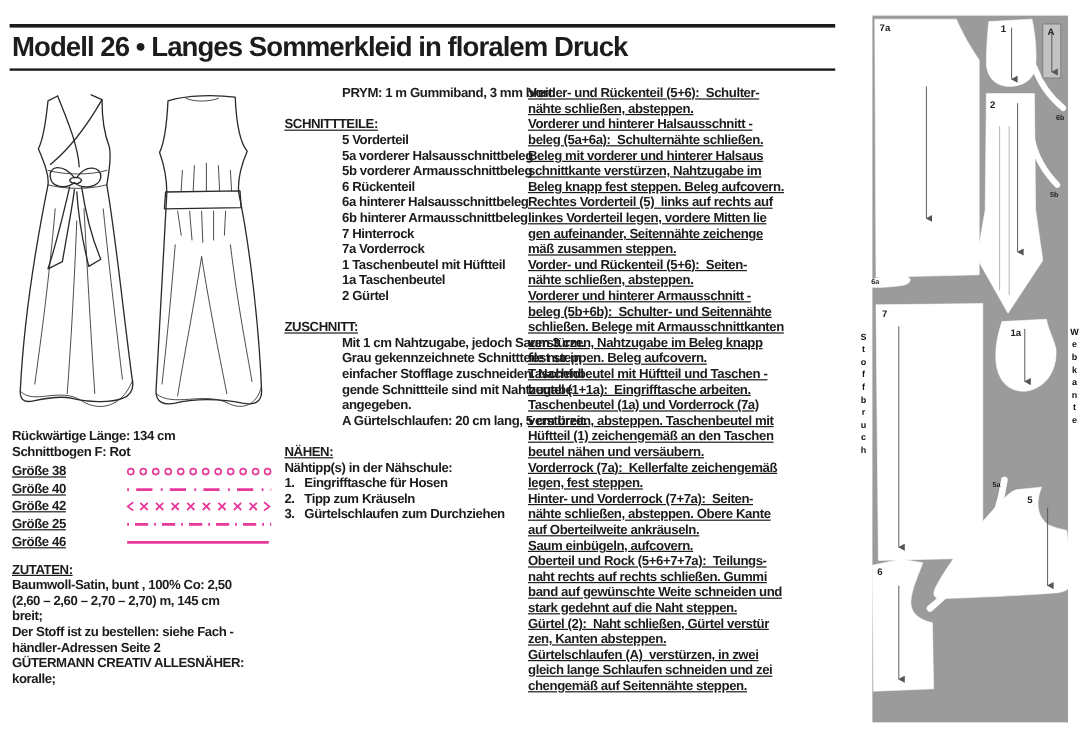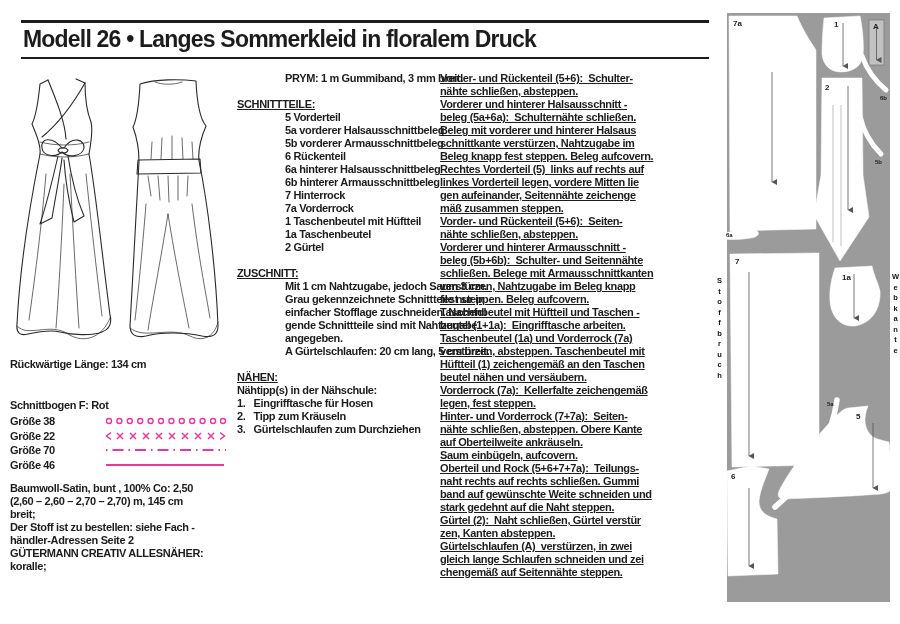--- a/index.html
+++ b/index.html
@@ -6,39 +6,38 @@
   body{
     width:900px;height:624px;position:relative;background:#ffffff;
     font-family:"Liberation Sans",sans-serif;color:#1c1c1c;overflow:hidden;
   }
   .abs{position:absolute;}
   
   .header{
     left:8px;top:20px;width:686px;
     border-top:3px solid #1c1c1c;border-bottom:2.5px solid #1c1c1c;
     padding:3px 0 4px 2px;
-    margin-left:13px;
   }
   .title{
     font-size:23px;font-weight:bold;letter-spacing:-0.8px;white-space:nowrap;
   }
   
   .txt{
     font-size:11px;font-weight:bold;letter-spacing:-0.35px;line-height:13px;
     white-space:pre;color:#1c1c1c;
   }
   .heading-underline{text-decoration:underline;}
   .block{margin-bottom:13px;padding-left:48px;}
   .col{top:72px;}
   #col2{left:237px;width:225px;}
   #col3{left:440px;width:232px;text-decoration:underline;}
   
   #left-info{left:10px;top:358px;width:222px;}
   .size-row{display:flex;align-items:center;height:14.6px;}
-  .size-label{width:94px;font-size:11px;font-weight:bold;letter-spacing:-0.35px;}
+  .size-label{width:94px;font-size:11px;font-weight:bold;letter-spacing:-0.35px;text-decoration:underline;}
   .size-line{flex:0 0 auto;}
   
   #panel-wrap{left:712px;top:10px;width:188px;height:604px;}
   .vtext{
     position:absolute;writing-mode:vertical-rl;text-orientation:upright;
     font-size:7.5px;font-weight:bold;letter-spacing:1.5px;color:#111;
   }
   svg{display:block;}
   .piece{fill:#ffffff;stroke:#ffffff;stroke-width:0.5;}
   .piece-label{font-size:8px;font-weight:bold;fill:#222;}
@@ -101,21 +100,21 @@
       <path class="sketch-thin" d="M158,150 C150,200 142,240 138,266"></path>
       <path class="sketch-thin" d="M158,150 C166,200 174,238 179,264"></path>
       <path class="sketch-thin" d="M136,140 C132,190 128,230 125,256"></path>
       <path class="sketch-thin" d="M182,140 C188,190 196,230 200,254"></path>
       <path class="sketch-thin" d="M120,264 C134,276 160,262 180,272 C192,278 204,274 208,258"></path>
     </g>
   </svg>
 </div>
 
 <div class="abs" id="left-info">
-  <div class="txt" style="margin-bottom:28px;">Rückwärtige Länge: 134 cm</div>
+  <div class="txt" style="margin-bottom:0;">Rückwärtige Länge: 134 cm</div>
   <div class="txt" style="margin-bottom:2px;">Schnittbogen F: Rot</div>
 
   <div class="size-row">
     <span class="size-label">Größe 38</span>
     <svg class="size-line" width="124" height="10" viewBox="0 0 124 10">
       <g class="pink-stroke" fill="none" stroke-width="1.4">
         <circle cx="5" cy="5" r="2.5"></circle>
           <circle cx="15.4" cy="5" r="2.5"></circle>
           <circle cx="25.8" cy="5" r="2.5"></circle>
         <circle cx="36.2" cy="5" r="2.5"></circle>
@@ -124,50 +123,57 @@
         <circle cx="67.4" cy="5" r="2.5"></circle>
           <circle cx="77.8" cy="5" r="2.5"></circle>
           <circle cx="88.2" cy="5" r="2.5"></circle>
         <circle cx="98.6" cy="5" r="2.5"></circle>
           <circle cx="109" cy="5" r="2.5"></circle>
           <circle cx="119" cy="5" r="2.5"></circle>
       </g>
     </svg>
   </div>
   <div class="size-row">
-    <span class="size-label">Größe 22</span>
+    <span class="size-label">Größe 40</span>
+    <svg class="size-line" width="124" height="10" viewBox="0 0 124 10">
+      <path class="pink-stroke" d="M2,5 H122" fill="none" stroke-width="2.2" stroke-dasharray="1.5 6 13.5 7"></path>
+    </svg>
+  </div>
+  <div class="size-row">
+    <span class="size-label">Größe 42</span>
     <svg class="size-line" width="124" height="10" viewBox="0 0 124 10">
       <g class="pink-stroke" fill="none" stroke-width="1.5">
         <polyline points="7,1.5 2.5,5 7,8.5"></polyline>
         <path d="M13,2 L19,8 M13,8 L19,2"></path>
           <path d="M26,2 L32,8 M26,8 L32,2"></path>
         <path d="M39,2 L45,8 M39,8 L45,2"></path>
           <path d="M52,2 L58,8 M52,8 L58,2"></path>
         <path d="M65,2 L71,8 M65,8 L71,2"></path>
           <path d="M78,2 L84,8 M78,8 L84,2"></path>
         <path d="M91,2 L97,8 M91,8 L97,2"></path>
           <path d="M104,2 L110,8 M104,8 L110,2"></path>
         <polyline points="116,1.5 120.5,5 116,8.5"></polyline>
       </g>
     </svg>
   </div>
   <div class="size-row">
-    <span class="size-label">Größe 70</span>
+    <span class="size-label">Größe 25</span>
     <svg class="size-line" width="124" height="10" viewBox="0 0 124 10">
       <path class="pink-stroke" d="M2,5 H122" fill="none" stroke-width="2.2" stroke-dasharray="1.5 5 11 5"></path>
     </svg>
   </div>
   <div class="size-row">
     <span class="size-label">Größe 46</span>
     <svg class="size-line" width="124" height="10" viewBox="0 0 124 10">
       <path class="pink-stroke" d="M2,5 H120" fill="none" stroke-width="2.2"></path>
     </svg>
   </div>
 
   <div style="height:10px;"></div>
+  <div class="txt heading-underline">ZUTATEN:</div>
   <div class="txt">Baumwoll-Satin, bunt , 100% Co: 2,50
 (2,60 – 2,60 – 2,70 – 2,70) m, 145 cm
 breit;
 Der Stoff ist zu bestellen: siehe Fach -
 händler-Adressen Seite 2
 GÜTERMANN CREATIV ALLESNÄHER:
 koralle;</div>
 </div>
 
 <div class="abs col" id="col2">

